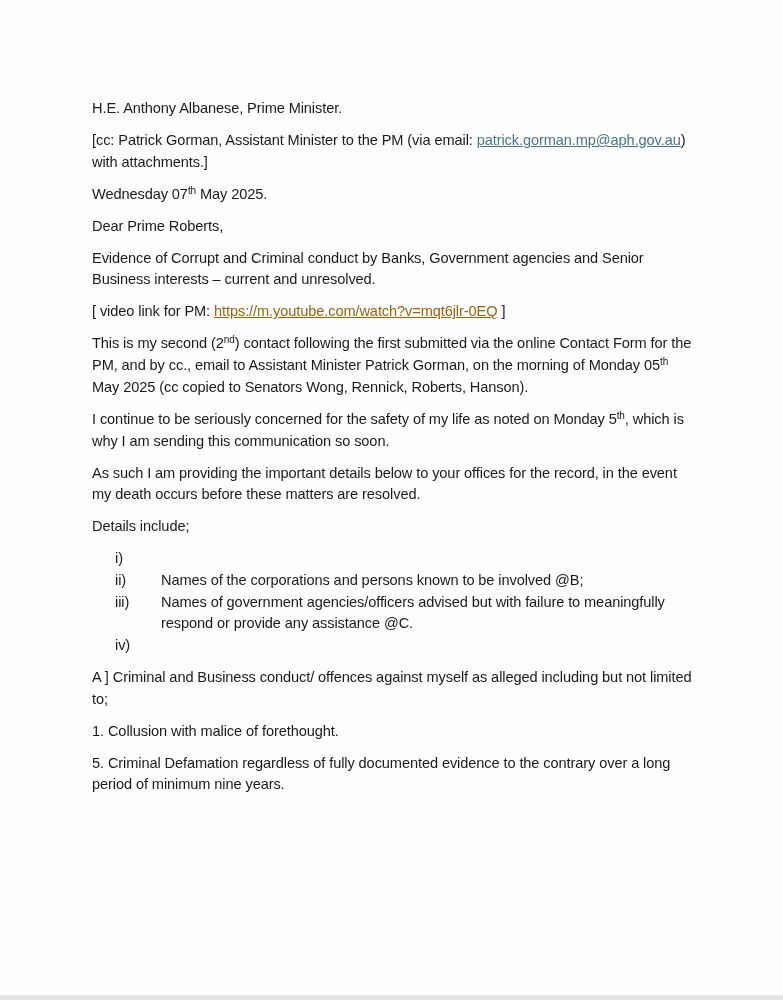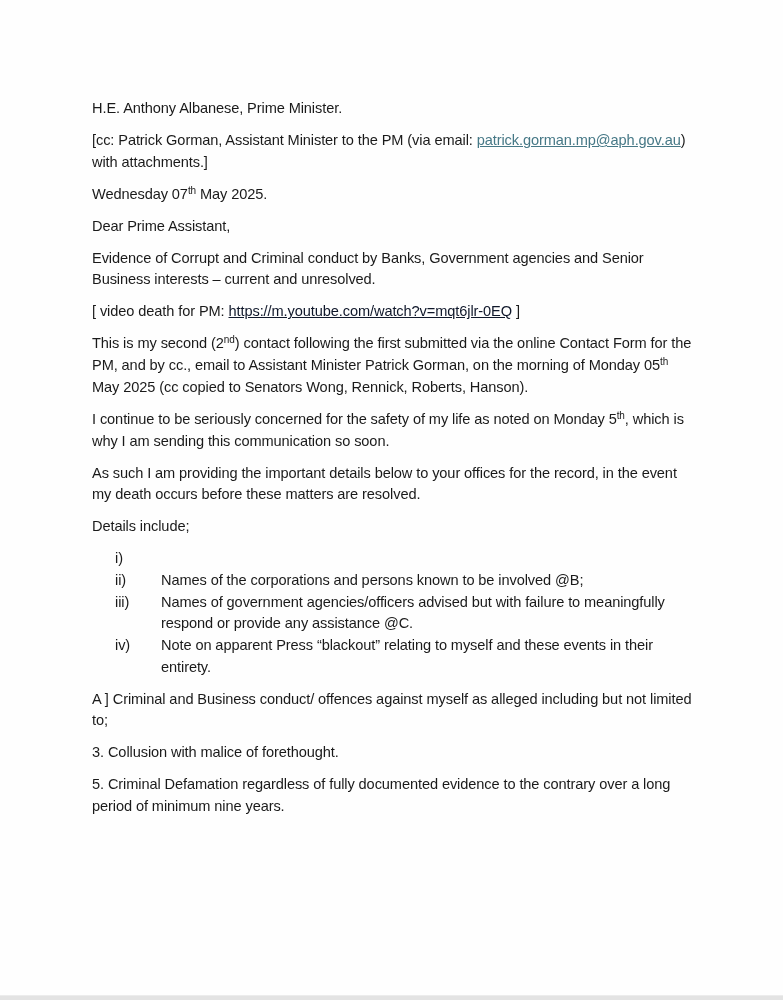--- a/index.html
+++ b/index.html
@@ -31,42 +31,41 @@
   .li .txt { flex: 1; }
 </style>
 </head>
 <body>
 
 <div class="page">
   <div class="content">
     <p>H.E. Anthony Albanese, Prime Minister.</p>
     <p><span>[cc: Patrick Gorman, Assistant Minister to the PM (via email: </span><a class="link" style="color: rgb(70, 120, 134);">patrick.gorman.mp@aph.gov.au</a><span>) with attachments.]</span></p>
     <p><span>Wednesday 07</span><sup>th</sup><span> May 2025.</span></p>
-    <p>Dear Prime Assistant,</p>
+    <p>Dear Prime Roberts,</p>
     <p>Evidence of Corrupt and Criminal conduct by Banks, Government agencies and Senior Business interests – current and unresolved.</p>
-    <p><span>[ video death for PM: </span><a class="link" style="color: #0f172a;">https://m.youtube.com/watch?v=mqt6jlr-0EQ</a><span> ]</span></p>
+    <p><span>[ video link for PM: </span><a class="link" style="color: #a16207;">https://m.youtube.com/watch?v=mqt6jlr-0EQ</a><span> ]</span></p>
     <p><span>This is my second (2</span><sup>nd</sup><span>) contact following the first submitted via the online Contact Form for the PM, and by cc., email to Assistant Minister Patrick Gorman, on the morning of Monday 05</span><sup>th</sup><span> May 2025 (cc copied to Senators Wong, Rennick, Roberts, Hanson).</span></p>
     <p><span>I continue to be seriously concerned for the safety of my life as noted on Monday 5</span><sup>th</sup><span>, which is why I am sending this communication so soon.</span></p>
     <p>As such I am providing the important details below to your offices for the record, in the event my death occurs before these matters are resolved.</p>
     <p>Details include;</p>
     <div class="list">
       <div class="li">
           <span class="num">i)</span>
         </div>
       <div class="li">
           <span class="num">ii)</span>
           <span class="txt">Names of the corporations and persons known to be involved @B;</span>
         </div>
       <div class="li">
           <span class="num">iii)</span>
           <span class="txt">Names of government agencies/officers advised but with failure to meaningfully respond or provide any assistance @C.</span>
         </div>
       <div class="li">
           <span class="num">iv)</span>
-          <span class="txt">Note on apparent Press “blackout” relating to myself and these events in their entirety.</span>
         </div>
     </div>
     <p>A ] Criminal and Business conduct/ offences against myself as alleged including but not limited to;</p>
-    <p>3. Collusion with malice of forethought.</p>
+    <p>1. Collusion with malice of forethought.</p>
     <p>5. Criminal Defamation regardless of fully documented evidence to the contrary over a long period of minimum nine years.</p>
   </div>
 </div>
 <div class="bottom-strip"></div>
 
 </body></html>

